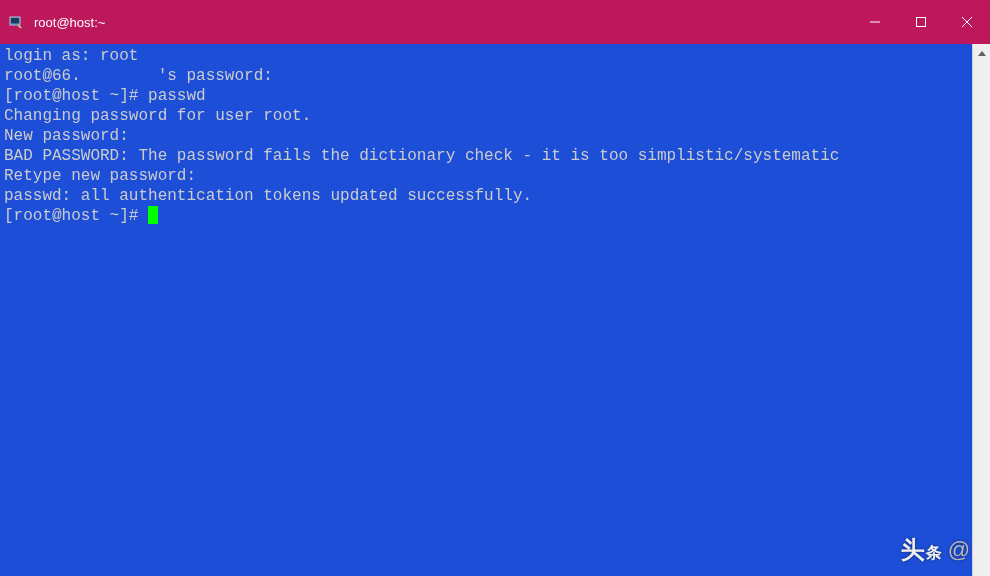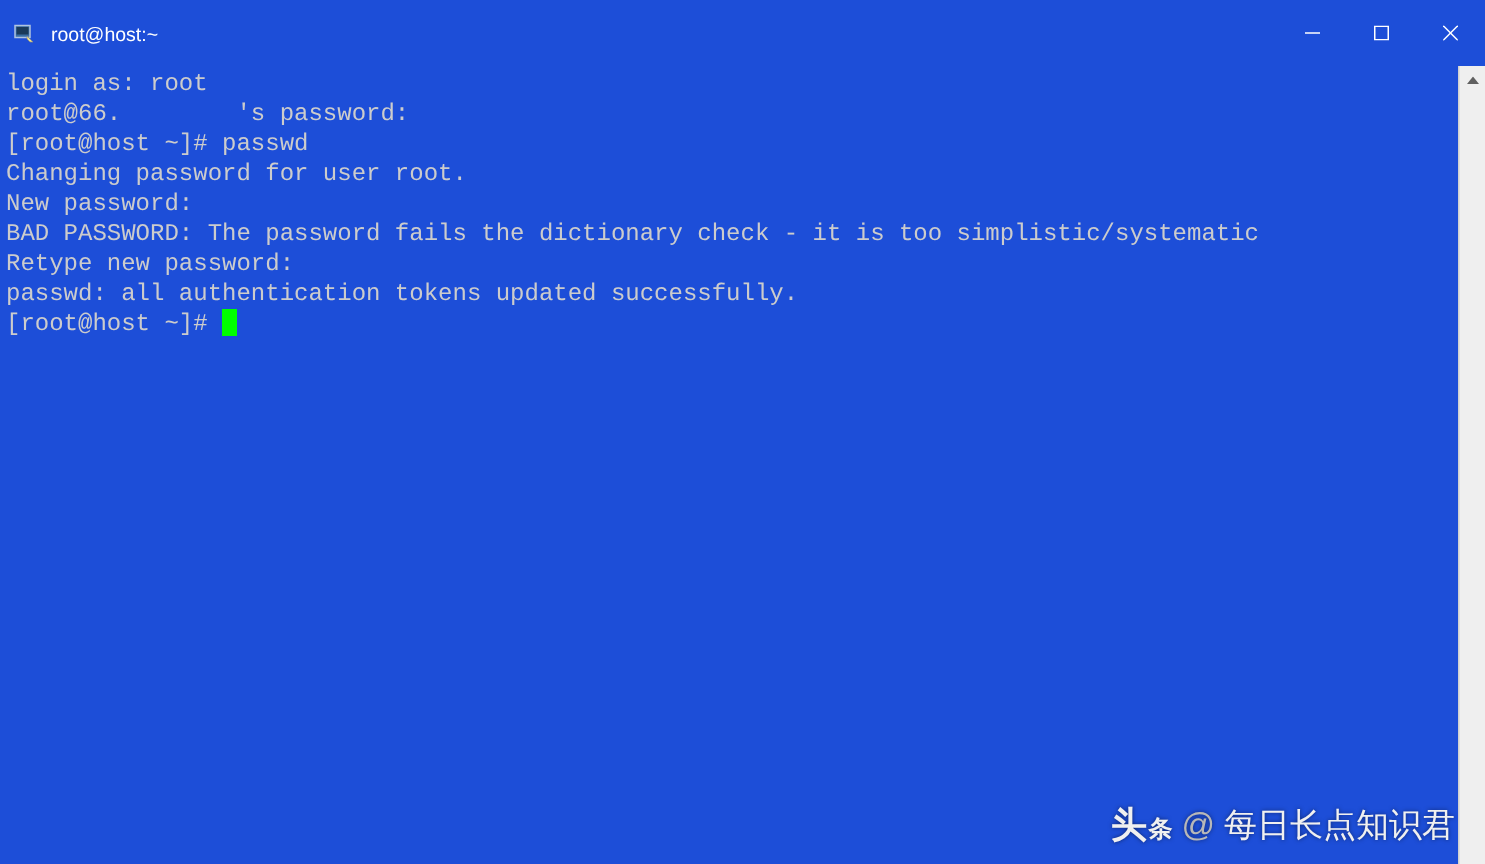--- a/index.html
+++ b/index.html
@@ -6,21 +6,21 @@
     body {
       width: 990px;
       height: 576px;
       background: #000;
       font-family: "Consolas", "Courier New", monospace;
       overflow: hidden;
       position: relative;
     }
     .titlebar {
       height: 44px;
-      background: #1d4ed8;
+      background: #be185d;
       display: flex;
       align-items: center;
       color: #fff;
       font-family: "Segoe UI", Arial, sans-serif;
       font-size: 13px;
     }
     .titlebar-icon {
       width: 16px;
       height: 16px;
       margin: 0 8px;
@@ -154,14 +154,13 @@
     </div>
   </div>
 </div>
 
 <div class="watermark">
   <span class="watermark-logo">
     <span>头</span>
       <span class="small">条</span>
   </span>
   <span class="watermark-at">@</span>
-  <span>每日长点知识君</span>
 </div>
 
 </body></html>

